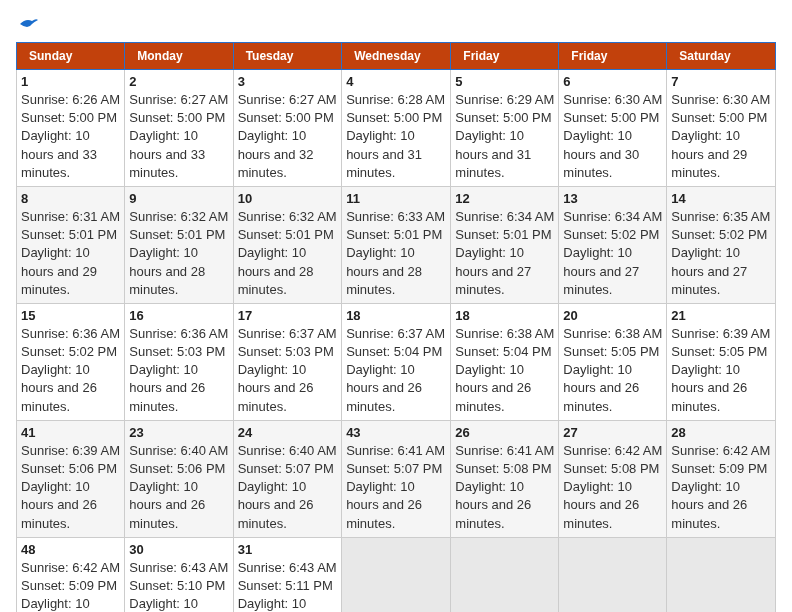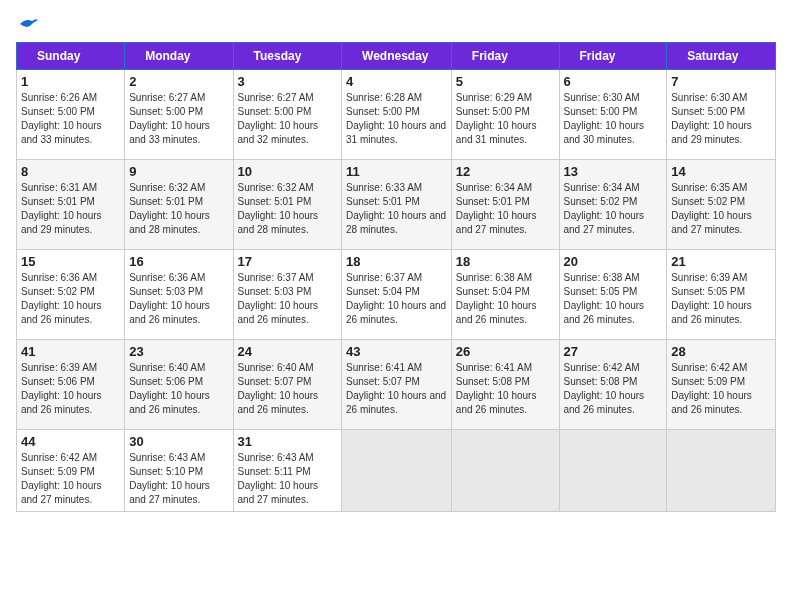--- a/index.html
+++ b/index.html
@@ -51,23 +51,23 @@
     .subtitle {
       font-size: 14px;
       color: #555;
     }
     .calendar {
       width: 100%;
       border-collapse: collapse;
       font-size: 10px;
     }
     .calendar th {
-      background-color: #6d28d9;
+      background-color: #c2410c;
       color: white;
-      padding: 6px 20px;
+      padding: 6px 12px;
       text-align: left;
       font-size: 12px;
       font-weight: bold;
       border: 1px solid #2a6fc9;
     }
     .calendar td {
       border: 1px solid #ccc;
       vertical-align: top;
       padding: 4px;
       width: 110px;
@@ -78,21 +78,21 @@
       background: #f5f5f5;
     }
     .day-number {
       font-size: 13px;
       font-weight: bold;
       color: #222;
       display: block;
       margin-bottom: 2px;
     }
     .day-info {
-      font-size: 10px;
+      font-size: 13px;
       color: #333;
       line-height: 1.4;
     }
     .empty-cell {
       background: #e8e8e8 !important;
     }
     .last-row td {
       height: 80px;
     }
   </style>
@@ -243,21 +243,21 @@
           <span class="day-number">27</span>
           <div class="day-info">Sunrise: 6:42 AM<br>Sunset: 5:08 PM<br>Daylight: 10 hours and 26 minutes.</div>
         </td>
         <td>
           <span class="day-number">28</span>
           <div class="day-info">Sunrise: 6:42 AM<br>Sunset: 5:09 PM<br>Daylight: 10 hours and 26 minutes.</div>
         </td>
       </tr>
       <tr class="last-row">
         <td>
-          <span class="day-number">44</span>
+          <span class="day-number">48</span>
           <div class="day-info">Sunrise: 6:42 AM<br>Sunset: 5:09 PM<br>Daylight: 10 hours and 27 minutes.</div>
         </td>
         <td>
           <span class="day-number">30</span>
           <div class="day-info">Sunrise: 6:43 AM<br>Sunset: 5:10 PM<br>Daylight: 10 hours and 27 minutes.</div>
         </td>
         <td>
           <span class="day-number">31</span>
           <div class="day-info">Sunrise: 6:43 AM<br>Sunset: 5:11 PM<br>Daylight: 10 hours and 27 minutes.</div>
         </td>

